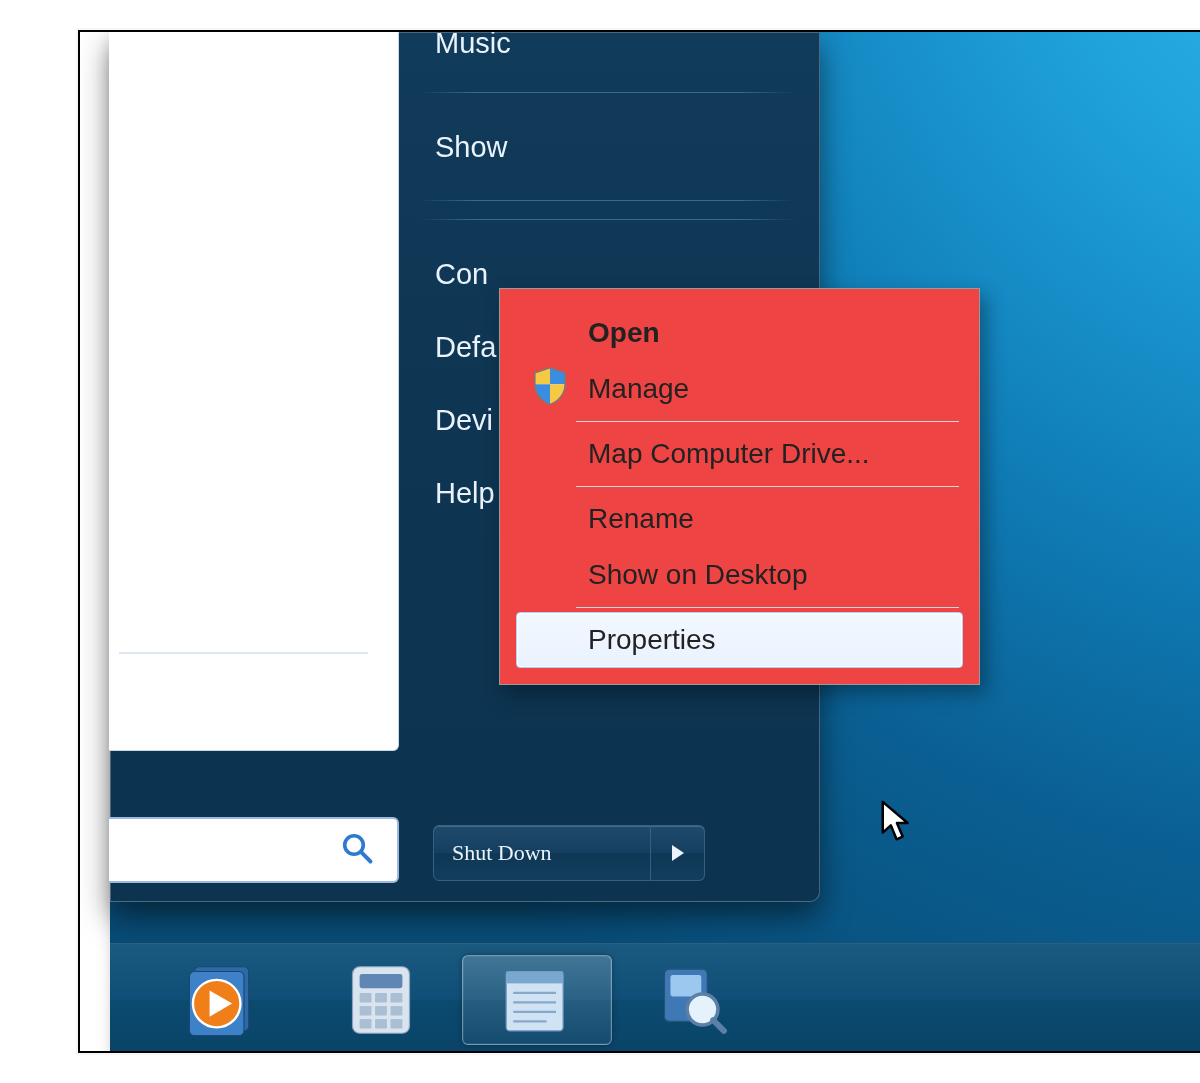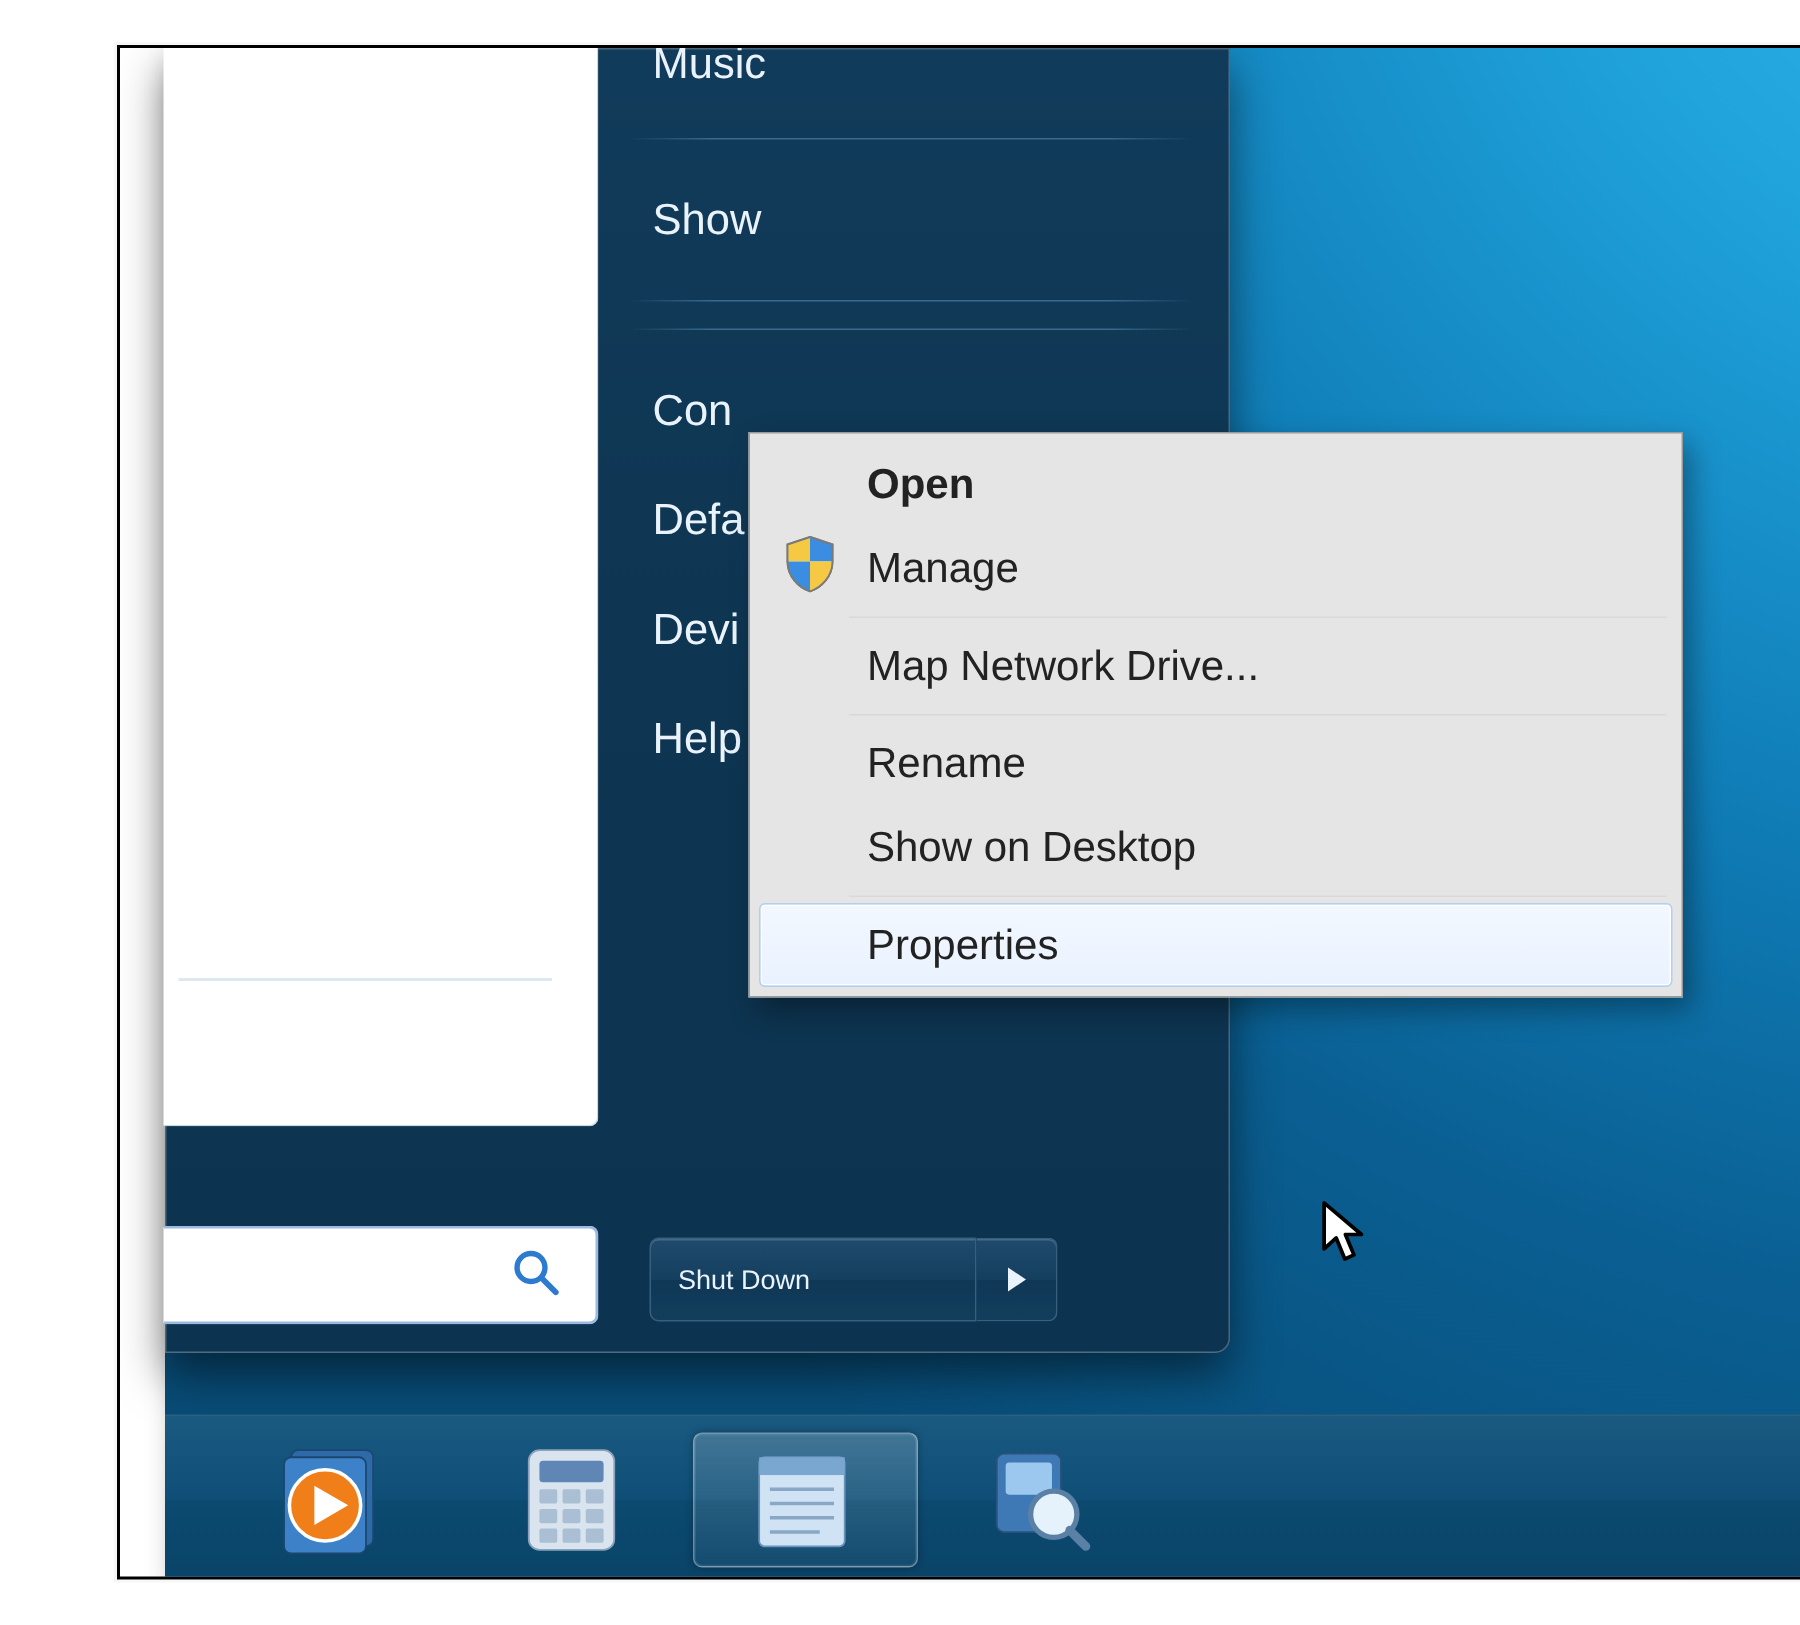--- a/index.html
+++ b/index.html
@@ -115,25 +115,26 @@
     position: absolute;
     left: 322px;
     bottom: 20px;
     display: flex;
     height: 56px;
   }
   .shutdown-btn, .shutdown-arrow {
     background: linear-gradient(#1f4a6c, #153f5f 50%, #0f3756 51%, #123e5c);
     border: 1px solid #375f80;
     color: #eaf3fb;
-    font-size: 18px;
+    font-size: 22px;
     display: flex;
     align-items: center;
     justify-content: center;
     box-shadow: inset 0 1px 0 rgba(255,255,255,.18);
+    font-family: Liberation Serif, serif;
   }
   .shutdown-btn {
     width: 218px;
     border-radius: 6px 0 0 6px;
     padding: 0 18px;
     justify-content: flex-start;
   }
   .shutdown-arrow {
     width: 54px;
     border-left: none;
@@ -144,25 +145,25 @@
     border-left: 12px solid #eaf3fb;
     border-top: 8px solid transparent;
     border-bottom: 8px solid transparent;
   }
 
   
   .ctxmenu {
     position: absolute;
     left: 389px;
     top: 256px;
-    width: 623px;
-    background: #e5e5e5;
+    width: 481px;
+    background: #ef4444;
     border: 1px solid #9a9a9a;
     box-shadow: 6px 8px 18px rgba(0,0,0,.35);
-    padding: 6px;
+    padding: 16px;
     font-size: 28px;
     color: #222;
   }
   .ctxmenu .row {
     display: flex;
     align-items: center;
     padding: 12px 10px 12px 72px;
     border-radius: 4px;
     position: relative;
   }
@@ -273,21 +274,21 @@
             <path d="M16 2 L28 6 V15 H16 Z" fill="#3a8de0"></path>
             <path d="M4 6 L16 2 V15 H4 Z" fill="#f6c945"></path>
             <path d="M16 15 H28 V15 C28 23 22 29 16 31 Z" fill="#f6c945"></path>
             <path d="M4 15 H16 V31 C10 29 4 23 4 15 Z" fill="#3a8de0"></path>
             <path d="M16 2 L28 6 V15 C28 23 22 29 16 31 C10 29 4 23 4 15 V6 Z" fill="none" stroke="#7a7a7a" stroke-width="1"></path>
           </svg>
         </span>
         <span>Manage</span>
       </div>
       <div class="hr"></div>
-      <div class="row">Map Network Drive...</div>
+      <div class="row">Map Computer Drive...</div>
       <div class="hr"></div>
       <div class="row">Rename</div>
       <div class="row">Show on Desktop</div>
       <div class="hr"></div>
       <div class="row hover">Properties</div>
     </div>
 
     <span class="cursor">
       <svg width="40" height="46" viewBox="0 0 20 24">
         <path d="M1 1 L1 17 L5.2 13.2 L8.2 20.5 L11.4 19.1 L8.4 12 L14 12 Z" fill="#fff" stroke="#000" stroke-width="1.3" stroke-linejoin="round"></path>

